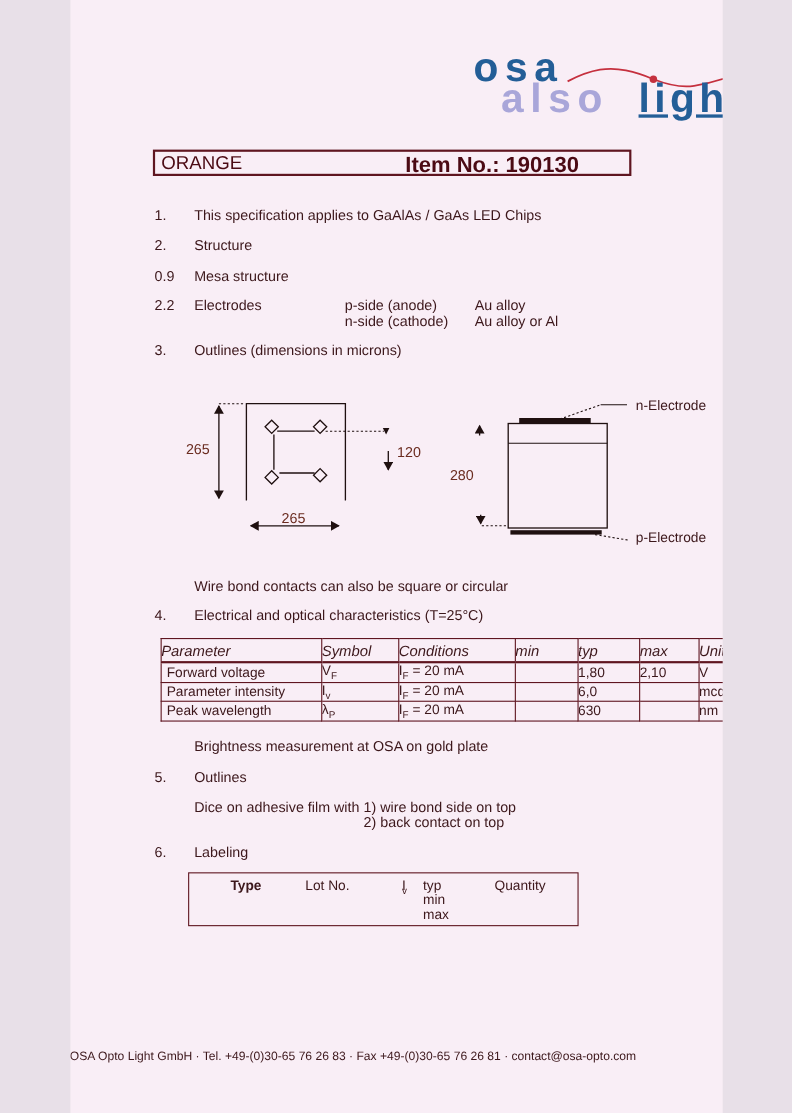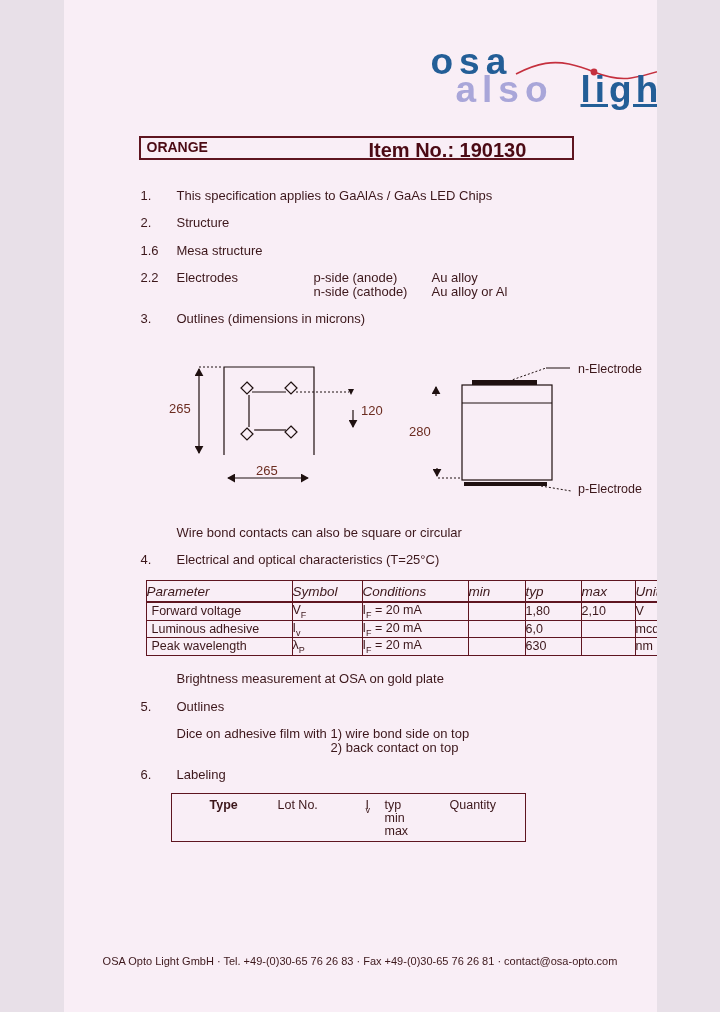--- a/index.html
+++ b/index.html
@@ -23,21 +23,21 @@
   .ln .col2{position:absolute;left:368px;}
   
   #logo{position:absolute;left:365px;top:44px;width:270px;height:70px;}
   .logo-word{position:absolute;font-weight:bold;line-height:1;white-space:nowrap;}
   #logo-osa{left:2px;top:-1px;font-size:37px;letter-spacing:6px;color:var(--blue);}
   #logo-opto{left:27px;top:27px;font-size:37px;letter-spacing:6px;color:var(--lavender);}
   #logo-light{left:152px;top:27px;font-size:37px;letter-spacing:4px;color:var(--blue);text-decoration:underline;}
   #logo-curve{position:absolute;left:0;top:0;width:270px;height:70px;}
   
   #title-bar{position:absolute;left:75px;top:136px;width:431px;height:20px;border:2px solid var(--border);}
-  #title-product{position:absolute;left:6px;top:1px;font-size:14px;font-weight:bold;color:var(--maroon);}
+  #title-product{position:absolute;left:6px;top:1px;font-size:17px;font-weight:normal;color:var(--maroon);}
   #title-item{position:absolute;left:228px;top:1px;font-size:20px;font-weight:bold;color:var(--maroon);}
   
   #diagram{position:absolute;left:95px;top:348px;width:515px;height:160px;}
   #diagram text{font-family:"Liberation Sans","DejaVu Sans",sans-serif;}
   .dimtext{fill:var(--dim);font-size:13px;}
   .lbltext{fill:var(--ink);font-size:12.5px;}
   
   #char-table{position:absolute;left:82px;top:580px;border-collapse:collapse;table-layout:fixed;width:553px;font-size:12.5px;color:var(--ink);}
   #char-table th,#char-table td{border:1px solid var(--border);padding:0;text-align:left;overflow:hidden;white-space:nowrap;}
   #char-table th{height:20px;font-style:italic;font-weight:normal;font-size:13.5px;border-bottom-width:2px;}
@@ -51,21 +51,21 @@
   #lb-type{left:38px;top:4px;font-weight:bold;}
   #lb-lot{left:106px;top:4px;}
   #lb-iv{left:194px;top:4px;}
   #lb-typ{left:213px;top:4px;}
   #lb-min{left:213px;top:17px;}
   #lb-max{left:213px;top:30px;}
   #lb-qty{left:278px;top:4px;}
   #label-box sub{font-size:9px;}
   
   #copyright{position:absolute;left:648px;top:943px;font-size:9px;color:var(--ink);font-family:Liberation Mono, monospace;}
-  #footer-line{position:absolute;left:0;right:0;top:955px;text-align:center;font-size:11px;color:var(--ink);white-space:nowrap;}
+  #footer-line{position:absolute;left:0;right:0;top:955px;text-align:left;font-size:11px;color:var(--ink);white-space:nowrap;}
 </style>
 </head>
 <body>
 
 <div id="page">
 
   <div id="logo">
     <svg id="logo-curve" viewBox="0 0 270 70">
       <path d="M87,30 C110,18 125,17 140,20 C150,22 158,25 165,28 C178,33 190,36 202,34 C220,31 236,26 252,18" fill="none" stroke="var(--red)" stroke-width="1.6"></path>
       <circle cx="165" cy="28" r="3.4" fill="var(--red)"></circle>
@@ -82,21 +82,21 @@
 
   <div class="ln" style="top:188px">
     <span class="num">1.</span>
     <span class="txt">This specification applies to GaAlAs / GaAs LED Chips</span>
   </div>
   <div class="ln" style="top:215px">
     <span class="num">2.</span>
     <span class="txt">Structure</span>
   </div>
   <div class="ln" style="top:243px">
-    <span class="num">1.6</span>
+    <span class="num">0.9</span>
     <span class="txt">Mesa structure</span>
   </div>
   <div class="ln" style="top:270px">
     <span class="num">2.2</span>
     <span class="txt">Electrodes</span>
     <span class="col1">p-side (anode)</span>
     <span class="col2">Au alloy</span>
   </div>
   <div class="ln" style="top:284px">
     <span class="col1">n-side (cathode)</span>
@@ -188,21 +188,21 @@
         <tr>
           <td class="c-param">Forward voltage</td>
           <td>V<sub>F</sub></td>
           <td>I<sub>F</sub><span class="cond-rest"> = 20 mA</span></td>
           <td></td>
           <td>1,80</td>
           <td>2,10</td>
           <td>V</td>
         </tr>
         <tr>
-          <td class="c-param">Luminous adhesive</td>
+          <td class="c-param">Parameter intensity</td>
           <td>I<sub>v</sub></td>
           <td>I<sub>F</sub><span class="cond-rest"> = 20 mA</span></td>
           <td></td>
           <td>6,0</td>
           <td></td>
           <td>mcd</td>
         </tr>
         <tr>
           <td class="c-param">Peak wavelength</td>
           <td>λ<sub>P</sub></td>

